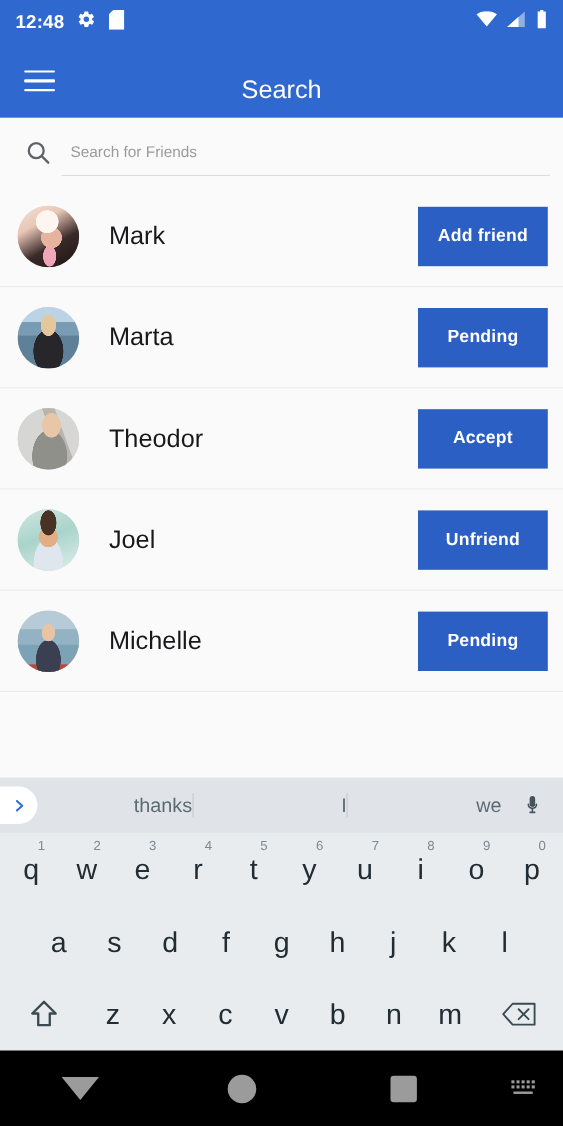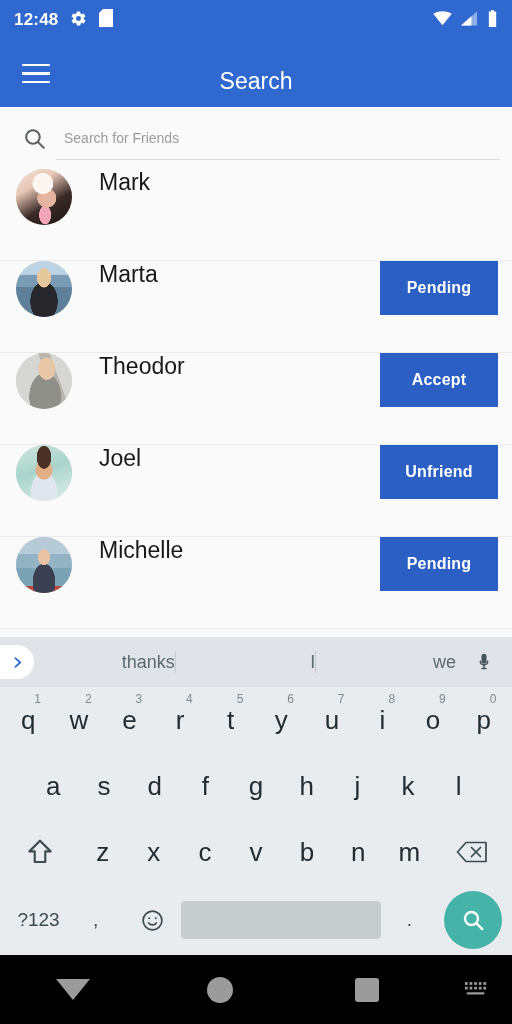--- a/index.html
+++ b/index.html
@@ -47,21 +47,21 @@
   .search-input {
     border: 0; outline: 0; background: transparent; width: 100%;
     font-size: 14px; color: #202124; font-family: "Liberation Sans", sans-serif;
     padding-left: 8px;
   }
   .search-input::placeholder { color: #9b9b9b; }
 
   
   .list { background: #fafafa; }
   .row {
-    height: 92px; display: flex; align-items: flex-start;
+    height: 92px; display: flex; align-items: center;
     border-bottom: 1px solid #ebebeb; padding: 0 14px 0 16px;
   }
   .avatar {
     width: 56px; height: 56px; border-radius: 50%;
     flex: 0 0 56px; overflow: hidden; position: relative; background: #d9d9d9;
   }
   .avatar .layer { position: absolute; inset: 0; }
   .name { font-size: 23px; color: #18181a; margin-left: 27px; flex: 1; }
   .action-btn {
     min-width: 118px; height: 54px; background: #2b5fc4;
@@ -187,20 +187,21 @@
   </div>
 
   <div class="list">
 
     <div class="row">
       <div class="avatar">
         <div class="layer" style="background:linear-gradient(150deg,#f3e3da 0%,#e8c7b6 30%,#3a2a28 62%,#1b1412 100%)"></div>
         <div class="layer" style="background:radial-gradient(circle at 48% 26%,#fdf6f0 0 20%,transparent 21%),radial-gradient(circle at 55% 52%,#e6b49e 0 22%,transparent 23%),radial-gradient(ellipse at 52% 82%,#f0a6b8 0 14%,transparent 15%)"></div>
       </div>
       <div class="name">Mark</div>
+      <button class="action-btn">Add friend</button>
     </div>
 
     <div class="row">
       <div class="avatar">
         <div class="layer" style="background:linear-gradient(180deg,#bcd3e6 0 24%,#7a9bb4 25% 46%,#5f8099 47% 100%)"></div>
         <div class="layer" style="background:radial-gradient(ellipse at 50% 30%,#e5c79c 0 17%,transparent 18%),radial-gradient(ellipse at 50% 72%,#26262b 0 34%,transparent 35%)"></div>
       </div>
       <div class="name">Marta</div>
       <button class="action-btn">Pending</button>
     </div>
@@ -323,40 +324,20 @@
       <div class="key">m</div>
       <div class="key wide">
         <svg width="34" height="26" viewBox="0 0 34 26" fill="none" stroke="#3c4a52" stroke-width="1.7" stroke-linejoin="round" stroke-linecap="round">
             <path d="M11 3.5h20v19H11L2.5 13 11 3.5z"></path>
             <line x1="16.5" y1="8.5" x2="25.5" y2="17.5"></line>
             <line x1="25.5" y1="8.5" x2="16.5" y2="17.5"></line>
           </svg>
       </div>
     </div>
 
-    <div class="krow last">
-      <div class="key sym">?123</div>
-      <div class="key sym">,</div>
-      <div class="key">
-        <svg width="25" height="25" viewBox="0 0 24 24" fill="none" stroke="#3c4a52" stroke-width="1.6">
-            <circle cx="12" cy="12" r="9"></circle>
-            <circle cx="8.8" cy="9.8" r=".9" fill="#3c4a52" stroke="none"></circle>
-            <circle cx="15.2" cy="9.8" r=".9" fill="#3c4a52" stroke="none"></circle>
-            <path d="M8.3 14.4a4.6 4.6 0 0 0 7.4 0" stroke-linecap="round"></path>
-          </svg>
-      </div>
-      <div class="spacebar"></div>
-      <div class="key sym">.</div>
-      <div class="enter-key">
-        <svg width="26" height="26" viewBox="0 0 24 24" fill="none" stroke="#ffffff" stroke-width="2.2">
-            <circle cx="10.6" cy="10.6" r="6"></circle>
-            <line x1="15.2" y1="15.2" x2="20.5" y2="20.5" stroke-linecap="round"></line>
-          </svg>
-      </div>
-    </div>
 
   </div>
 
   <div class="navbar">
     <div class="nav-btn">
         <div class="tri-down"></div>
       </div>
     <div class="nav-btn">
         <div class="circle-home"></div>
       </div>

